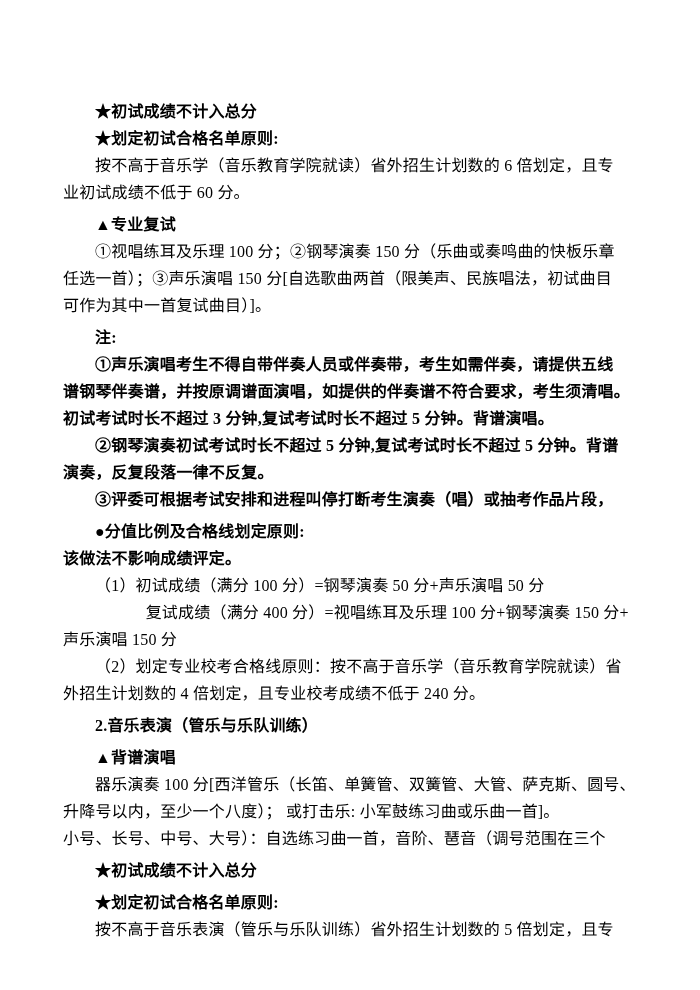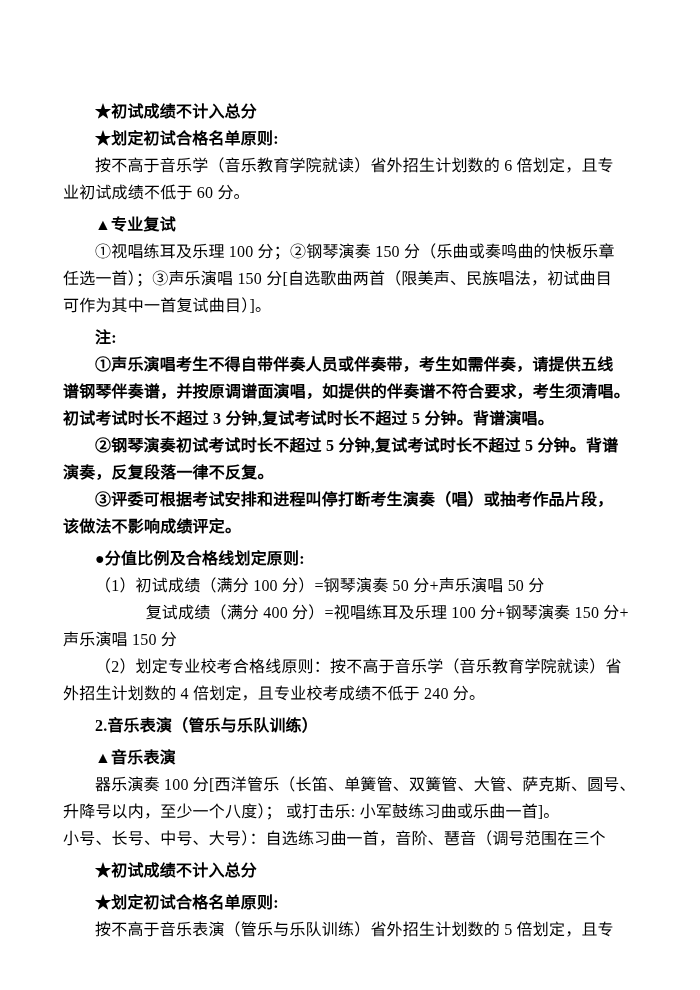--- a/index.html
+++ b/index.html
@@ -58,29 +58,29 @@
       <div class="line i-first">①视唱练耳及乐理 100 分；②钢琴演奏 150 分（乐曲或奏鸣曲的快板乐章</div>
       <div class="line i-none">任选一首）；③声乐演唱 150 分[自选歌曲两首（限美声、民族唱法，初试曲目</div>
       <div class="line i-none">可作为其中一首复试曲目）]。</div>
       <div class="line i-first b gap">注:</div>
       <div class="line i-first b">①声乐演唱考生不得自带伴奏人员或伴奏带，考生如需伴奏，请提供五线</div>
       <div class="line i-none b">谱钢琴伴奏谱，并按原调谱面演唱，如提供的伴奏谱不符合要求，考生须清唱。</div>
       <div class="line i-none b">初试考试时长不超过 3 分钟,复试考试时长不超过 5 分钟。背谱演唱。</div>
       <div class="line i-first b">②钢琴演奏初试考试时长不超过 5 分钟,复试考试时长不超过 5 分钟。背谱</div>
       <div class="line i-none b">演奏，反复段落一律不反复。</div>
       <div class="line i-first b">③评委可根据考试安排和进程叫停打断考生演奏（唱）或抽考作品片段，</div>
+      <div class="line i-first b gap">●分值比例及合格线划定原则:</div>
       <div class="line i-none b">该做法不影响成绩评定。</div>
-      <div class="line i-first b gap">●分值比例及合格线划定原则:</div>
       <div class="line i-first">（1）初试成绩（满分 100 分）=钢琴演奏 50 分+声乐演唱 50 分</div>
       <div class="line i-deep">复试成绩（满分 400 分）=视唱练耳及乐理 100 分+钢琴演奏 150 分+</div>
       <div class="line i-none">声乐演唱 150 分</div>
       <div class="line i-first">（2）划定专业校考合格线原则：按不高于音乐学（音乐教育学院就读）省</div>
       <div class="line i-none">外招生计划数的 4 倍划定，且专业校考成绩不低于 240 分。</div>
       <div class="line i-first b gap">2.音乐表演（管乐与乐队训练）</div>
-      <div class="line i-first b gap">▲音乐表演</div>
+      <div class="line i-first b gap">▲背谱演唱</div>
       <div class="line i-first">器乐演奏 100 分[西洋管乐（长笛、单簧管、双簧管、大管、萨克斯、圆号、</div>
       <div class="line i-none">升降号以内，至少一个八度）； 或打击乐: 小军鼓练习曲或乐曲一首]。</div>
       <div class="line i-none">小号、长号、中号、大号）：自选练习曲一首，音阶、琶音（调号范围在三个</div>
       <div class="line i-first b gap">★初试成绩不计入总分</div>
       <div class="line i-first b gap">★划定初试合格名单原则:</div>
       <div class="line i-first">按不高于音乐表演（管乐与乐队训练）省外招生计划数的 5 倍划定，且专</div>
     </div>
 </div>
 
 </body></html>

